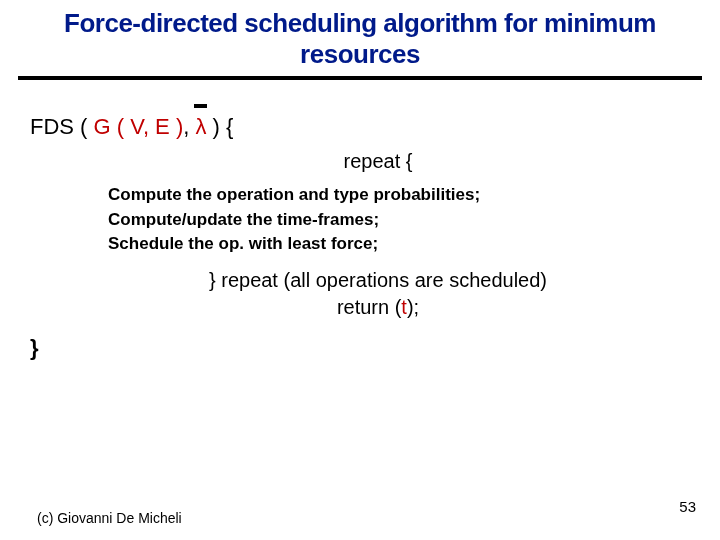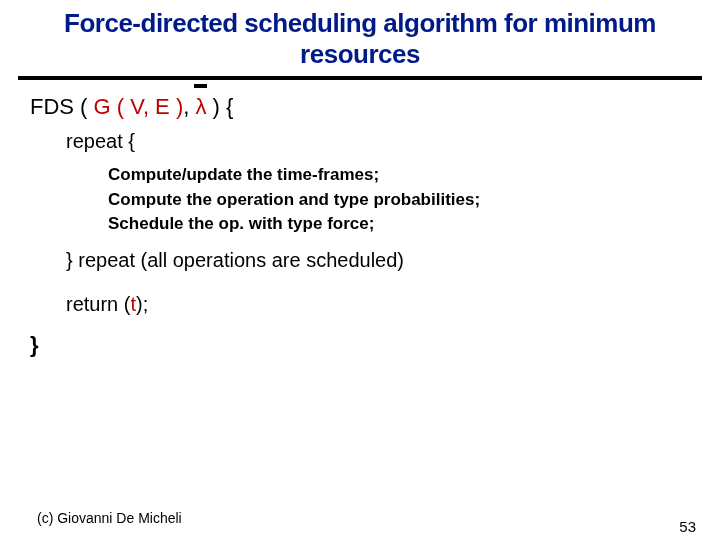--- a/index.html
+++ b/index.html
@@ -24,21 +24,21 @@
     font-weight: bold;
     text-align: center;
     padding: 8px 20px 6px 20px;
     letter-spacing: -0.5px;
   }
   .title-underline {
     border-bottom: 4px solid #000;
     margin: 0 18px 0 18px;
   }
   .body {
-    padding: 14px 30px 0 30px;
+    padding: 34px 30px 0 30px;
     color: #000;
   }
   .sig-line {
     font-size: 22px;
     font-family: Arial, Helvetica, sans-serif;
     margin-bottom: 10px;
   }
   .sig-line .g { color: #c00000; }
   .sig-line .lambda { color: #c00000; font-family: Arial, sans-serif; }
   .sig-line .lambda-bar {
@@ -47,81 +47,81 @@
   }
   .sig-line .lambda-bar::before {
     content: "";
     position: absolute;
     left: -1px;
     right: -1px;
     top: -10px;
     height: 4px;
     background: #000;
   }
-  .indent1 { padding-left: 36px; }
+  .indent1 { padding-left: 36px; text-align: center; }
   .indent2 { padding-left: 78px; }
   .repeat-line {
     font-size: 20px;
     margin-top: 6px;
     margin-bottom: 10px;
   }
   .step {
     font-size: 17px;
     font-weight: bold;
     line-height: 1.45;
   }
   .until-line {
     font-size: 20px;
     margin-top: 12px;
   }
   .bold { font-weight: normal; }
   .return-line {
     font-size: 20px;
-    margin-top: 21px;
+    margin-top: 4px;
   }
   .return-line .t { color: #c00000; }
   .close-brace {
     font-size: 22px;
     margin-top: 16px;
     font-weight: bold;
   }
   .footer-left {
     position: absolute;
     left: 37px;
     bottom: 14px;
     font-size: 14px;
     color: #000;
   }
   .footer-right {
     position: absolute;
     right: 24px;
-    bottom: 5px;
+    bottom: 25px;
     font-size: 15px;
     color: #000;
   }
 </style>
 </head>
 <body>
 
 <div class="slide">
 
   <div class="title">Force-directed scheduling algorithm for minimum resources</div>
   <div class="title-underline"></div>
 
   <div class="body">
 
     <div class="sig-line">
       <span>FDS ( </span><span class="g">G ( V, E )</span><span>,  </span><span class="lambda lambda-bar">λ</span><span> ) {</span>
     </div>
 
     <div class="repeat-line indent1">repeat {</div>
 
+    <div class="step indent2">Compute the operation and type probabilities;</div>
     <div class="step indent2">Compute/update the time-frames;</div>
-    <div class="step indent2">Compute the operation and type probabilities;</div>
-    <div class="step indent2">Schedule the op. with type force;</div>
+    <div class="step indent2">Schedule the op. with least force;</div>
 
     <div class="until-line indent1">
       <span>} repeat </span><span class="bold">(all operations are scheduled)</span>
     </div>
 
     <div class="return-line indent1">
       <span>return (</span><span class="t">t</span><span>);</span>
     </div>
 
     <div class="close-brace">}</div>

